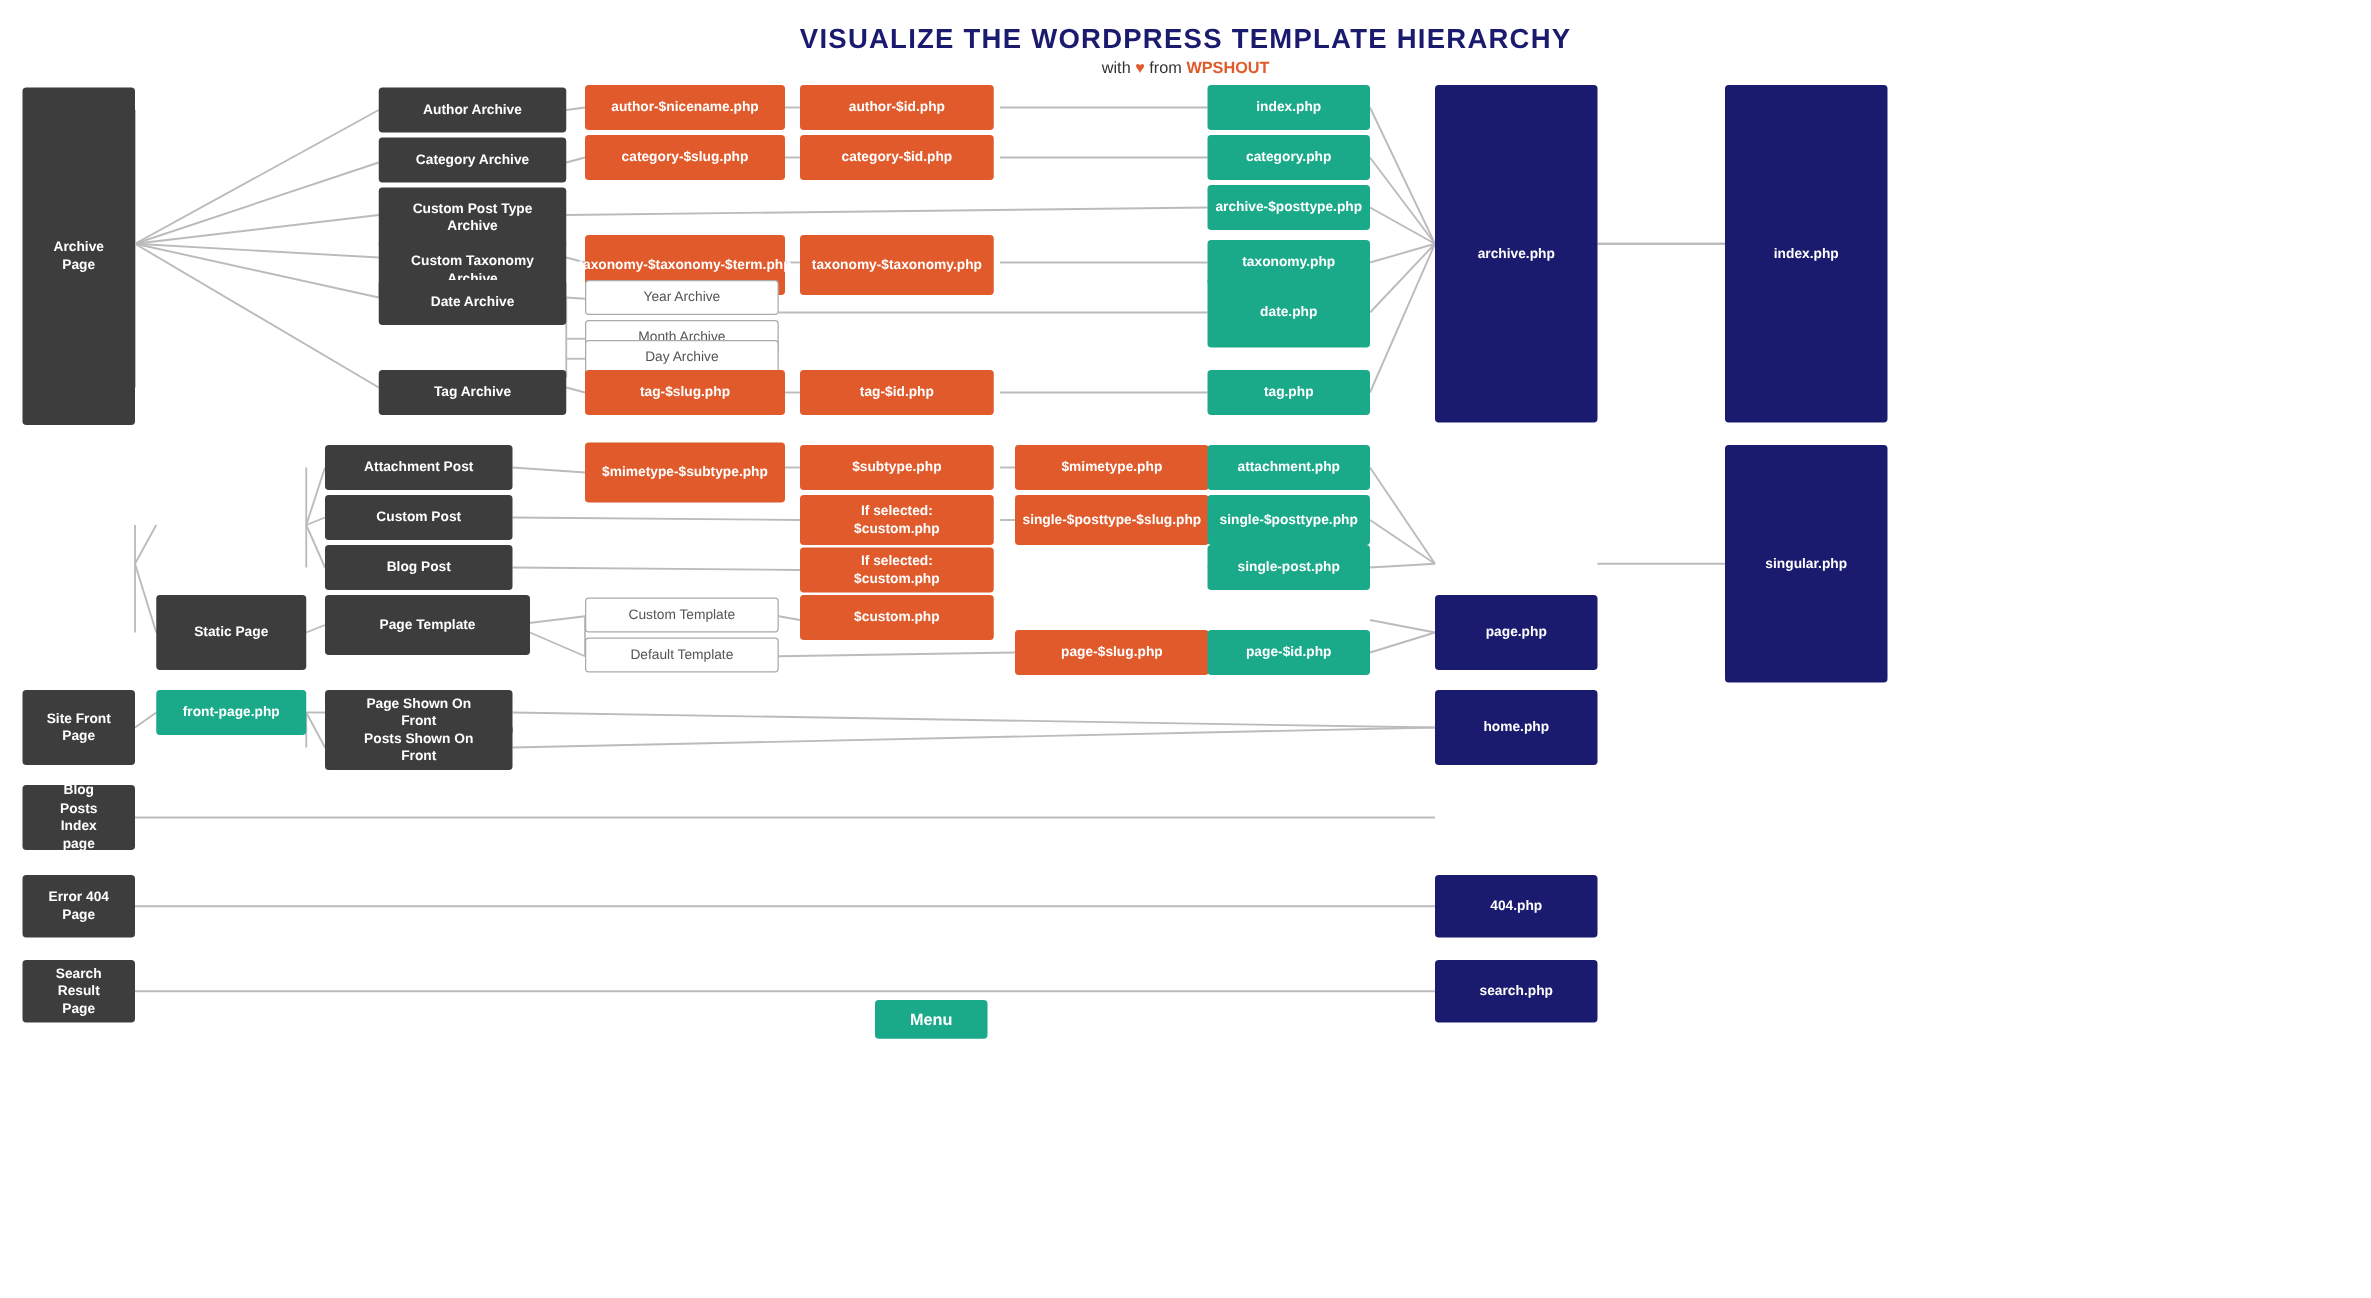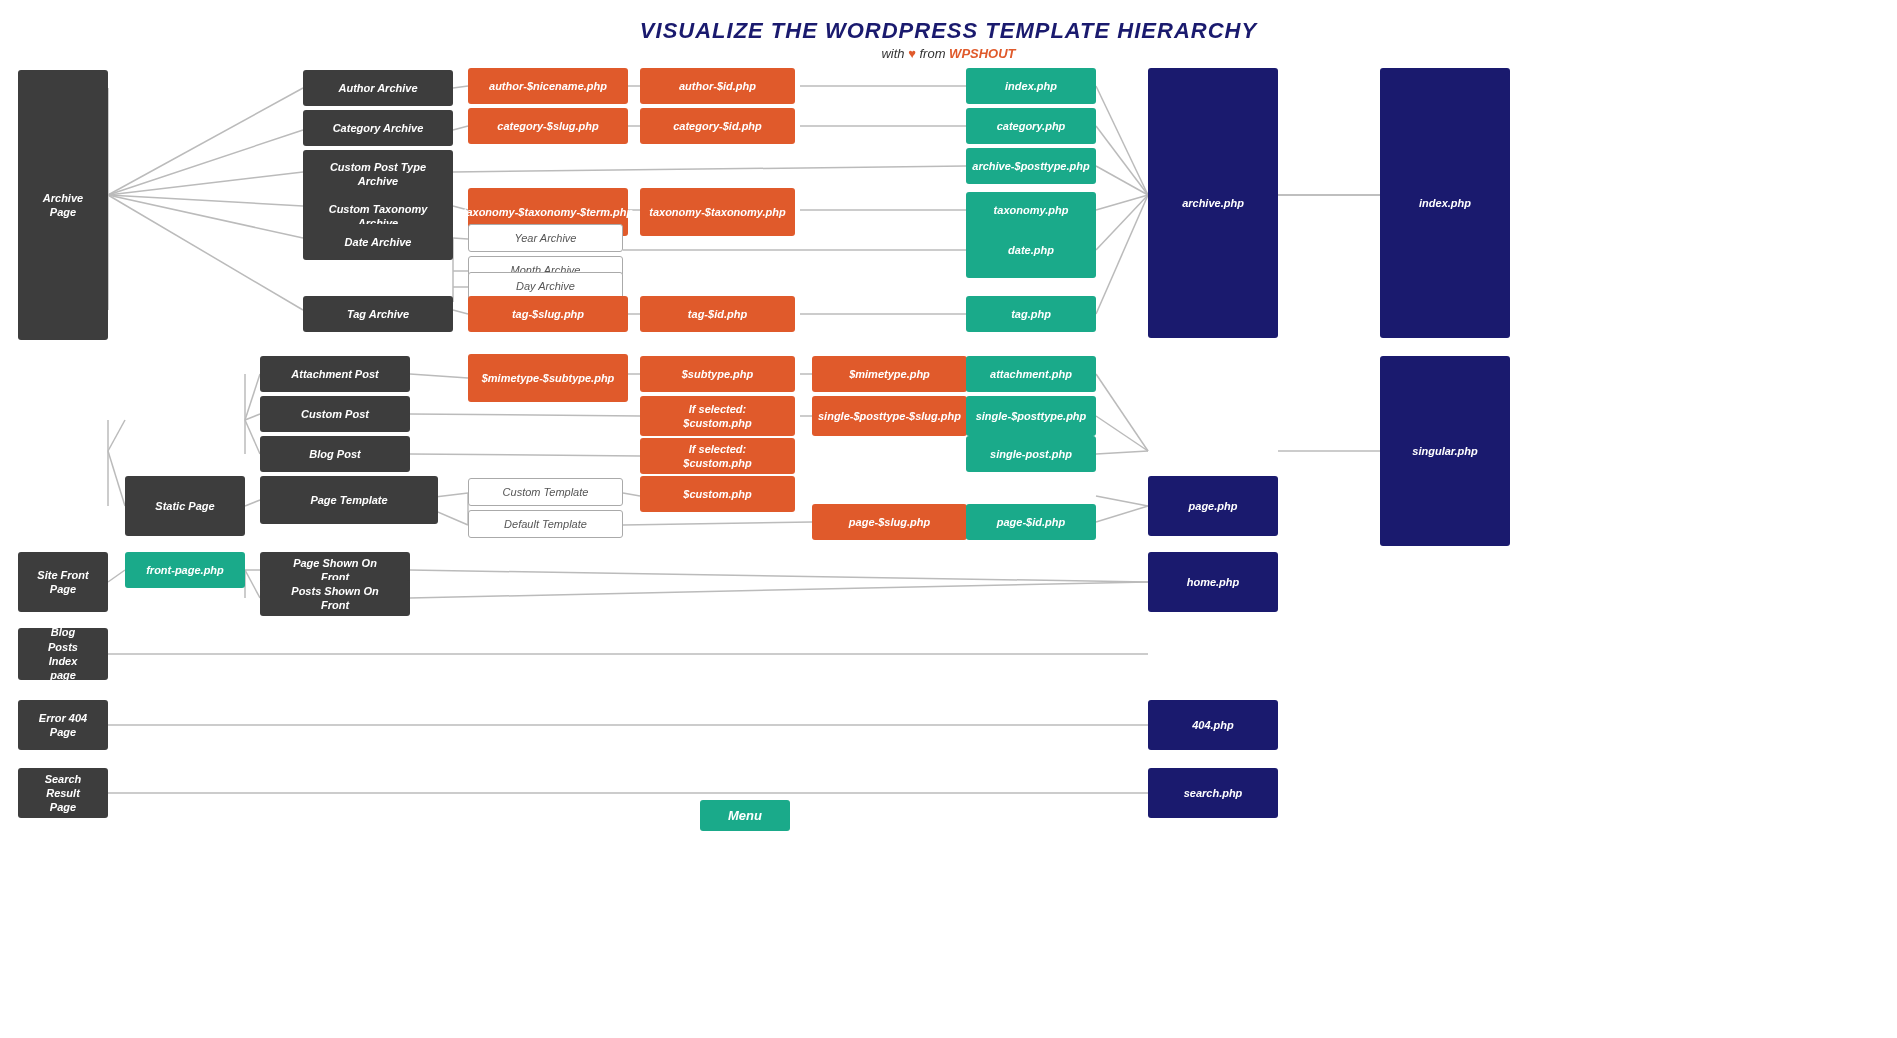--- a/index.html
+++ b/index.html
@@ -8,21 +8,20 @@
       font-family: Arial, sans-serif;
       font-size: 11px;
       overflow-x: auto;
       overflow-y: auto;
     }
     .page-wrapper {
       width: 1897px;
       min-height: 1038px;
       position: relative;
       background: #fff;
-      font-style: italic;
     }
     .header {
       text-align: center;
       padding: 18px 0 6px;
     }
     .header-title {
       font-size: 22px;
       font-weight: 900;
       color: #1a1a6e;
       letter-spacing: 1px;
@@ -315,21 +314,21 @@
   </div>
 
   <div class="node node-dark" style="left:260px;top:396px;width:150px;height:36px;">
     <span>Custom Post</span>
   </div>
 
   <div class="node node-dark" style="left:260px;top:436px;width:150px;height:36px;">
     <span>Blog Post</span>
   </div>
 
-  <div class="node node-dark" style="left:260px;top:476px;width:178px;height:48px;">
+  <div class="node node-dark" style="left:260px;top:476px;width:164px;height:48px;">
     <span>Page Template</span>
   </div>
 
   <div class="node node-orange" style="left:468px;top:354px;width:160px;height:48px;">
     <span>$mimetype-$subtype.php</span>
   </div>
 
   <div class="node node-orange" style="left:640px;top:356px;width:155px;height:36px;">
     <span>$subtype.php</span>
   </div>

